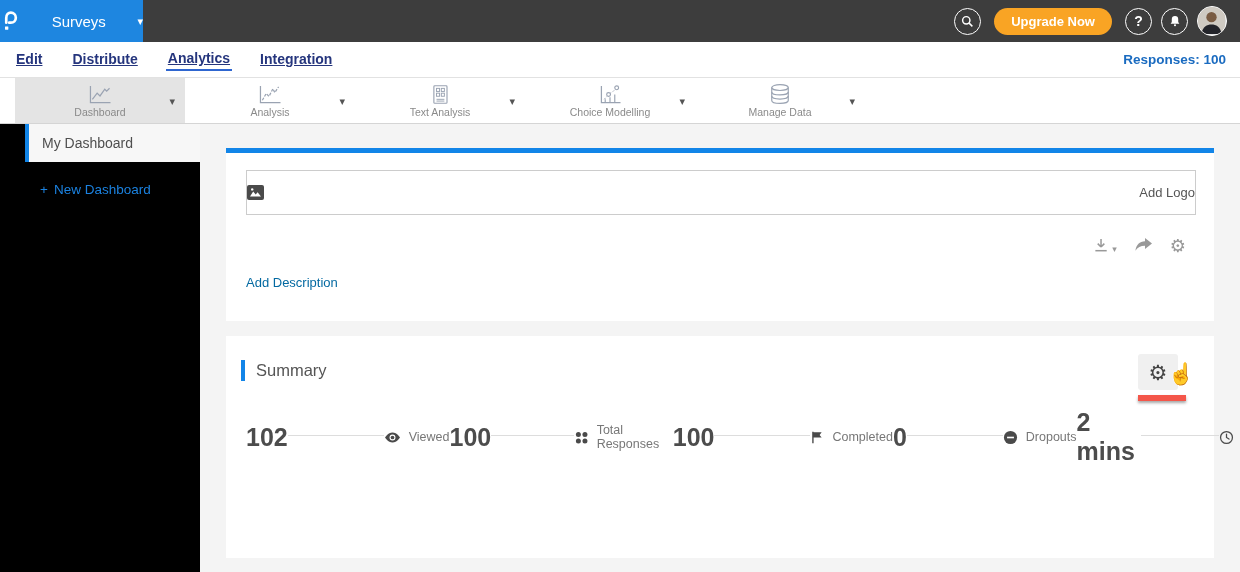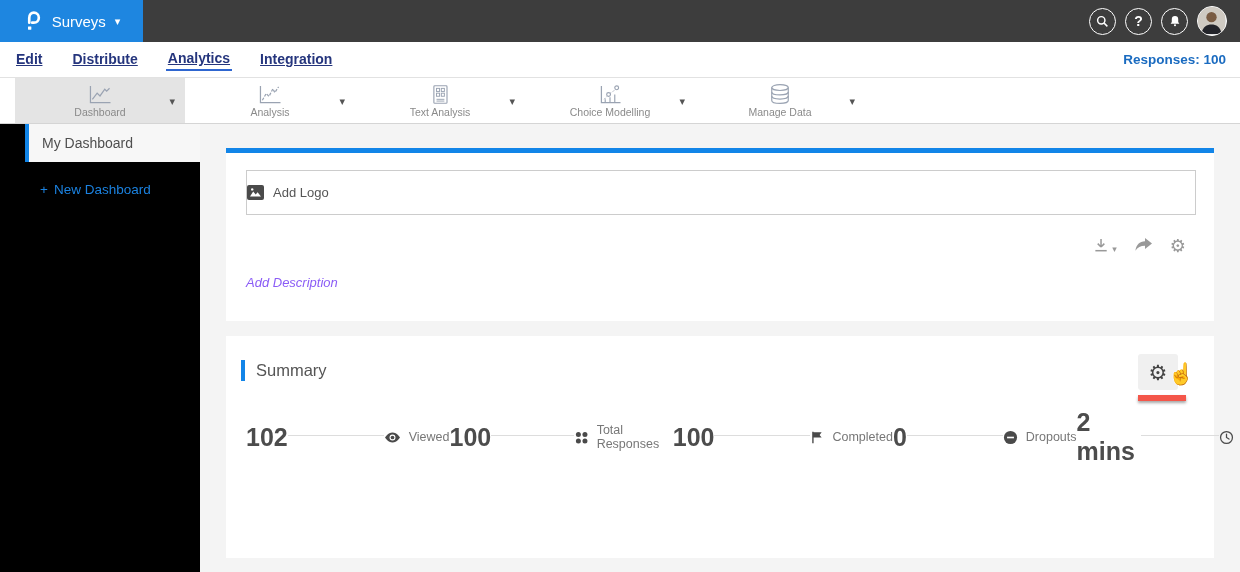--- a/index.html
+++ b/index.html
@@ -3,21 +3,21 @@
 <meta charset="utf-8">
 <style>
   * { margin:0; padding:0; box-sizing:border-box; }
   html,body { width:1240px; height:572px; overflow:hidden; }
   body { font-family:"Liberation Sans", sans-serif; background:#f4f4f4; position:relative; }
 
   
   .header { position:absolute; top:0; left:0; width:1240px; height:42px; background:#3d3d3d;
             display:flex; align-items:center; }
   .logo-box { width:143px; height:42px; background:#1e86e0; display:flex; align-items:center;
-              justify-content:center; gap:9px; color:#fff; cursor:pointer; flex:0 0 auto; }
+              justify-content:space-between; gap:9px; color:#fff; cursor:pointer; flex:0 0 auto; }
   .logo-box .prod { font-size:15px; }
   .logo-box .caret { font-size:11px; margin-top:1px; }
   .breadcrumb { margin-left:28px; font-size:15px; display:flex; align-items:center; white-space:nowrap; }
   .bc-root { color:#7cb9ea; cursor:pointer; }
   .bc-sep { color:#9a9a9a; margin:0 11px; font-size:15px; }
   .bc-cur { color:#ffffff; }
   .header-right { margin-left:auto; display:flex; align-items:center; gap:9px; padding-right:13px; }
   .circle-btn { width:27px; height:27px; border:1.5px solid #fff; border-radius:50%;
                 display:flex; align-items:center; justify-content:center; color:#fff;
                 font-size:14px; font-weight:700; cursor:pointer; background:transparent; flex:0 0 auto; }
@@ -48,25 +48,25 @@
   .sidebar { position:absolute; top:124px; left:0; width:200px; height:528px; background:#000000;padding-left:25px; }
   .sb-active { height:38px; background:#f7f7f7; border-left:4px solid #1285e8; display:flex;
                align-items:center; padding-left:13px; color:#4f4f4f; font-size:14px; cursor:pointer; }
   .sb-new { margin:20px 0 0 15px; color:#1b82e0; font-size:13.5px; cursor:pointer; display:flex;
             align-items:center; gap:6px; }
 
   
   .panel { position:absolute; left:226px; width:988px; background:#fff; }
   .panel1 { top:148px; height:173px; border-top:5px solid #1285e8; }
   .addlogo { position:absolute; left:20px; right:18px; top:17px; height:45px; border:1px solid #cccccc;
-             display:flex; align-items:center; justify-content:flex-start; gap:9px; color:#555;
+             display:flex; align-items:center; justify-content:space-between; gap:9px; color:#555;
              font-size:13px; cursor:pointer; background:#fff; }
   .doc-title { position:absolute; left:20px; top:80px; font-size:27px; font-weight:600;
                color:#1e87e8; cursor:text; white-space:nowrap; }
-  .doc-desc { position:absolute; left:20px; top:122px; font-size:13px; color:#8b5cf6; cursor:text;font-style:italic; }
+  .doc-desc { position:absolute; left:20px; top:122px; font-size:13px; color:#0369a1; cursor:text; }
   .doc-actions { position:absolute; right:28px; top:84px; display:flex; align-items:flex-start;
                  gap:17px; color:#999; }
   .doc-actions .act { cursor:pointer; display:flex; align-items:flex-end; }
   .dl-caret { font-size:9px; color:#999; margin-left:2px; }
   .gear-glyph { font-size:18px; line-height:18px; color:#999; }
 
   .panel2 { top:336px; height:222px; }
   .sum-head { position:absolute; left:15px; top:24px; display:flex; align-items:center;justify-content:center; }
   .sum-bar { width:4px; height:21px; background:#1285e8; }
   .sum-title { margin-left:11px; font-size:16.5px; color:#555; }
@@ -98,20 +98,21 @@
     <span class="prod">Surveys</span>
     <span class="caret">▾</span>
   </div>
   <div class="header-right">
     <div class="circle-btn">
       <svg width="13" height="13" viewBox="0 0 16 16">
         <circle cx="6.5" cy="6.5" r="4.5" stroke="#fff" stroke-width="1.8" fill="none"></circle>
         <path d="M10 10 L14 14" stroke="#fff" stroke-width="1.8"></path>
       </svg>
     </div>
+    <button class="upgrade-btn">Upgrade Now</button>
     <div class="circle-btn">
       <span>?</span>
     </div>
     <div class="circle-btn">
       <svg width="14" height="14" viewBox="0 0 24 24">
         <path d="M12 3.5 a5.5 5.5 0 0 0 -5.5 5.5 v4.5 L4.5 16.5 h15 L17.5 13.5 V9 a5.5 5.5 0 0 0 -5.5 -5.5z" fill="#fff"></path>
         <circle cx="12" cy="19.3" r="1.8" fill="#fff"></circle>
       </svg>
     </div>
     <div class="avatar">

